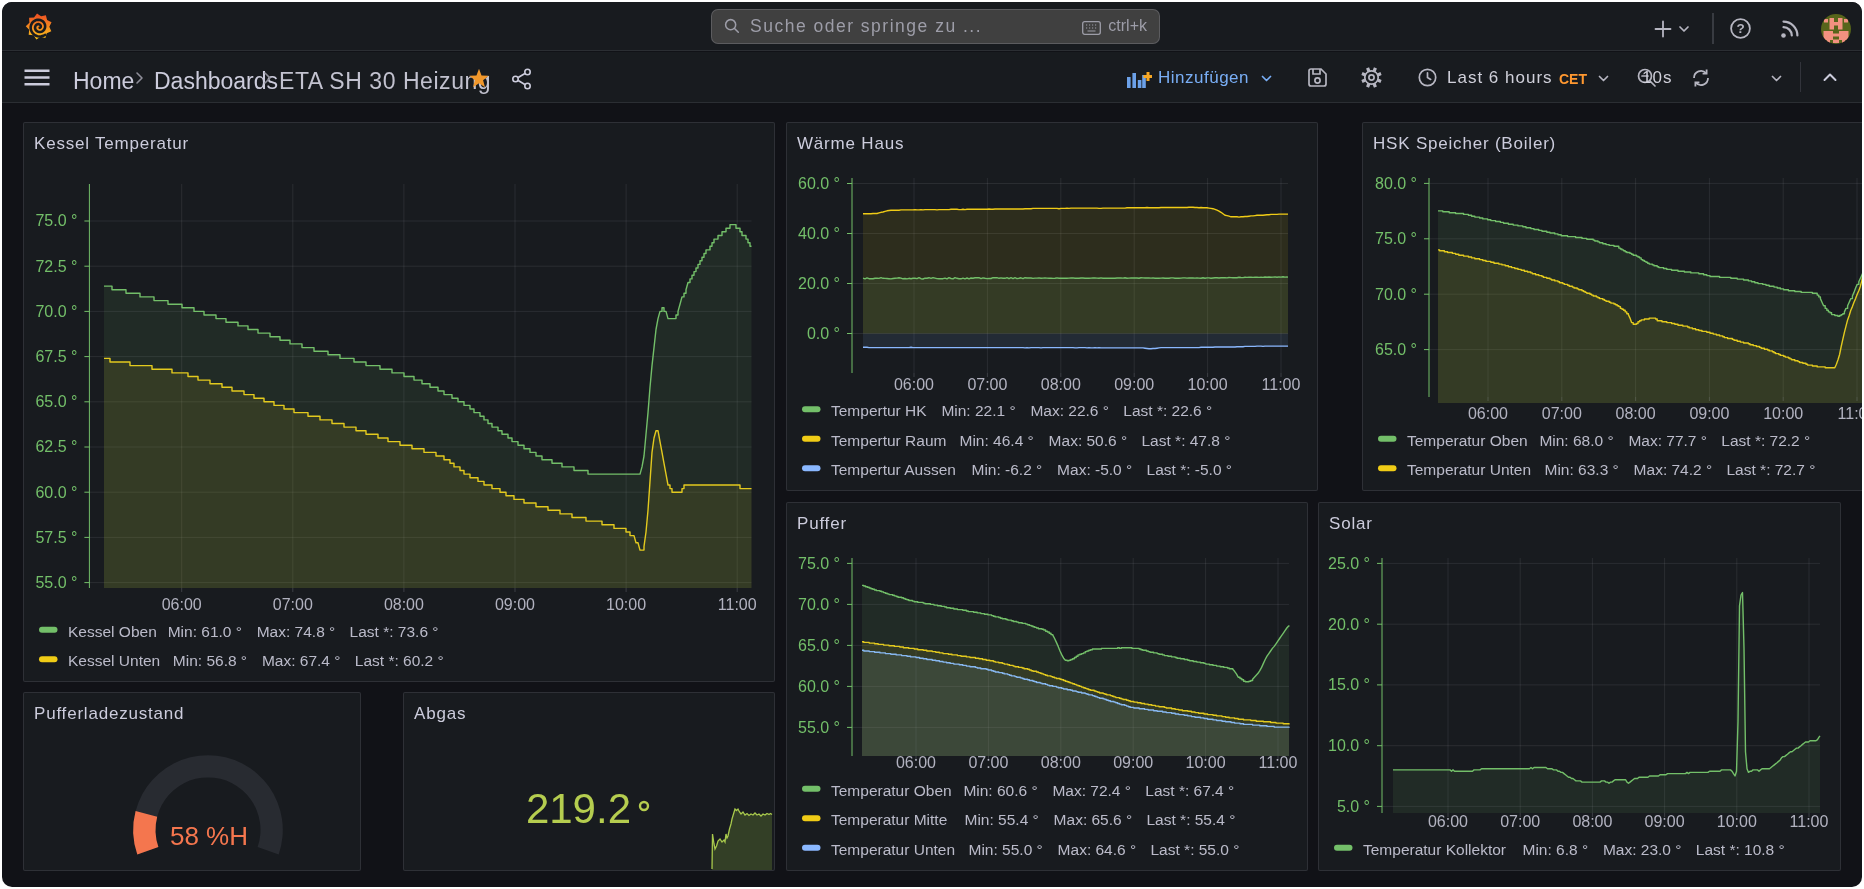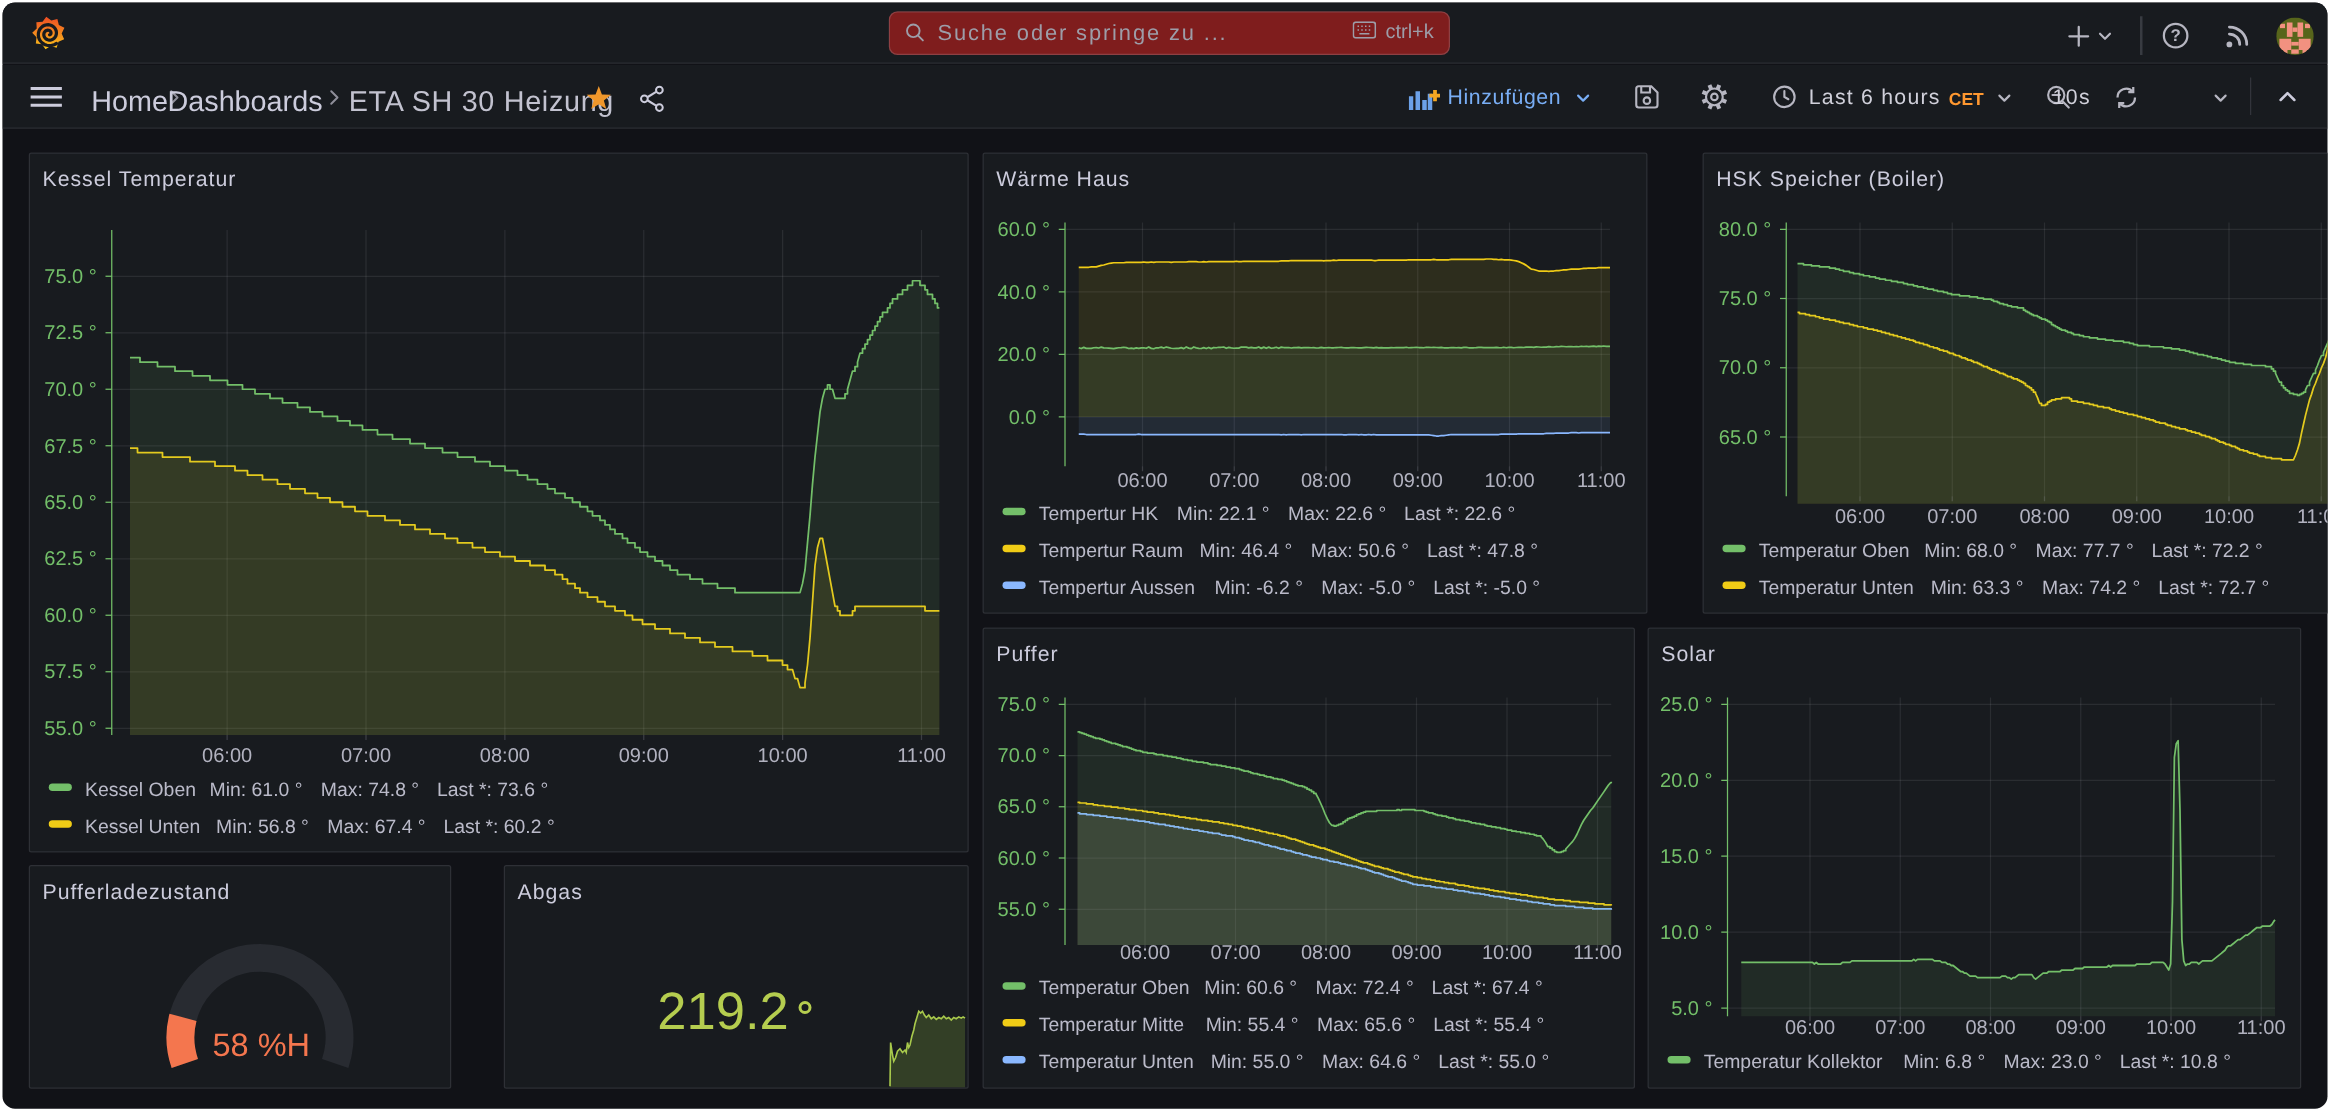--- a/index.html
+++ b/index.html
@@ -2,24 +2,24 @@
 <html><head><meta charset="utf-8">
 <style>
 * { margin:0; padding:0; box-sizing:border-box; }
 html,body { width:1864px; height:889px; background:#fff; font-family:"Liberation Sans",sans-serif; }
 .app { position:absolute; left:2px; top:2px; width:1860px; height:885px; background:#111217;
        border-radius:10px; overflow:hidden; }
 .bar1 { position:absolute; left:0; top:0; width:100%; height:48.5px; background:#181b1f;
         border-bottom:1px solid rgba(204,204,220,0.11); }
 .bar2 { position:absolute; left:0; top:49.5px; width:100%; height:51px; background:#181b1f;
         border-bottom:1px solid rgba(204,204,220,0.11); }
-.searchbox { position:absolute; left:709px; top:6.5px; width:449px; height:35px; background:#7f1d1d;
+.searchbox { position:absolute; left:709px; top:6.5px; width:449px; height:35px; background:#404040;
   border:1px solid rgba(204,204,220,0.2); border-radius:7px; display:flex; align-items:center; }
 .sph { color:#9d9da8; font-size:17.5px; letter-spacing:1.5px; flex:1; }
-.skey { color:#9d9da8; font-size:16px; margin-right:12px; display:flex; align-items:flex-start; }
+.skey { color:#9d9da8; font-size:16px; margin-right:12px; display:flex; align-items:flex-end; }
 .abs { position:absolute; }
 .bc { position:absolute; top:66px; font-size:23px; color:#ccccdc; font-weight:500; }
 .panel { position:absolute; background:#181b1f; border:1px solid rgba(204,204,220,0.12);
          border-radius:2px; overflow:hidden;padding-left:24px; }
 .ptitle { position:absolute; left:10px; top:11px; font-size:17px; font-weight:500; color:#ccccdc;
           letter-spacing:0.8px; }
 .ch { position:absolute; left:0; top:0; }
 text { font-family:"Liberation Sans",sans-serif; }
 </style></head>
 <body>
@@ -91,21 +91,21 @@
         <rect x="21" y="26" width="3.5" height="4" fill="#f29180"></rect>
       </g>
     </svg>
 <svg class="abs" style="left:22px;top:67px" width="26" height="17" viewBox="0 0 26 17">
       <path d="M0.5 1.8h25M0.5 8.5h25M0.5 15.2h25" stroke="#ccccdc" stroke-width="2.4"></path>
     </svg>
     <span class="bc" style="left:71px">Home</span>
     <svg class="abs" style="left:131px;top:69px" width="12" height="14" viewBox="0 0 12 14">
       <path d="M4 2l5 5-5 5" fill="none" stroke="#8e8e99" stroke-width="1.6" stroke-linecap="round" stroke-linejoin="round"></path>
     </svg>
-    <span class="bc" style="left:132px">Dashboards</span>
+    <span class="bc" style="left:152px">Dashboards</span>
     <svg class="abs" style="left:259px;top:69px" width="12" height="14" viewBox="0 0 12 14">
       <path d="M4 2l5 5-5 5" fill="none" stroke="#8e8e99" stroke-width="1.6" stroke-linecap="round" stroke-linejoin="round"></path>
     </svg>
     <span class="bc" style="left:277px;color:#c2c2cf;font-weight:400;letter-spacing:0.55px">ETA SH 30 Heizung</span>
     <svg class="abs" style="left:466px;top:66px" width="22" height="22" viewBox="0 0 22 22">
       <polygon points="11.00,0.80 8.47,7.52 1.30,7.85 6.91,12.33 5.00,19.25 11.00,15.30 17.00,19.25 15.09,12.33 20.70,7.85 13.53,7.52" fill="#f0972b"></polygon>
     </svg>
     <svg class="abs" style="left:508px;top:65px" width="24" height="24" viewBox="0 0 24 24">
       <circle cx="5.5" cy="12" r="2.7" fill="none" stroke="#ccccdc" stroke-width="1.6"></circle>
       <circle cx="17.5" cy="5" r="2.7" fill="none" stroke="#ccccdc" stroke-width="1.6"></circle>

